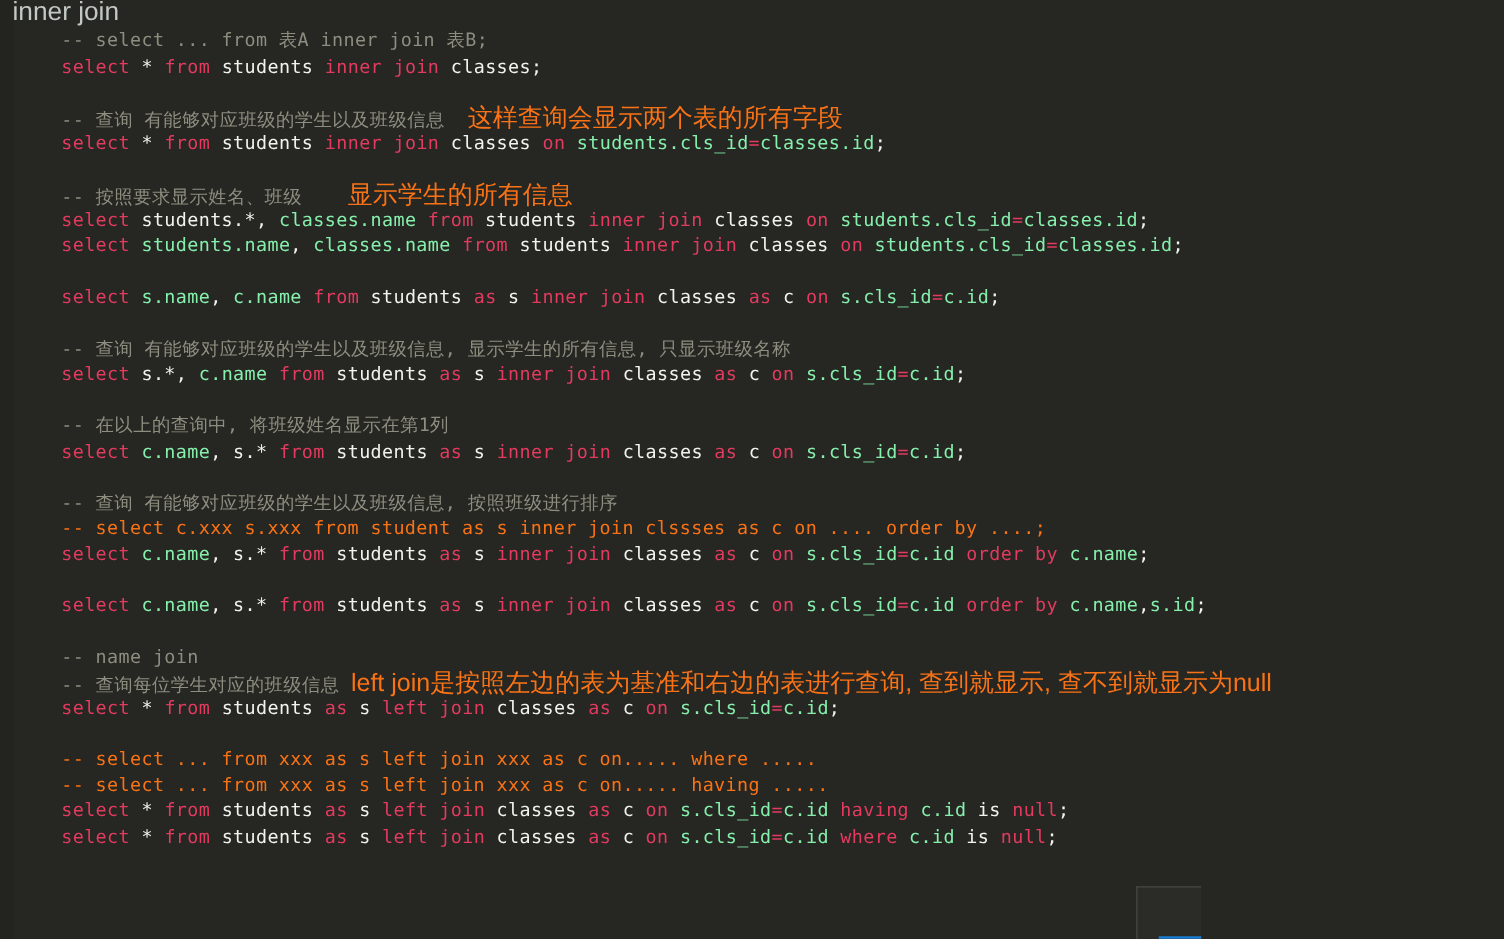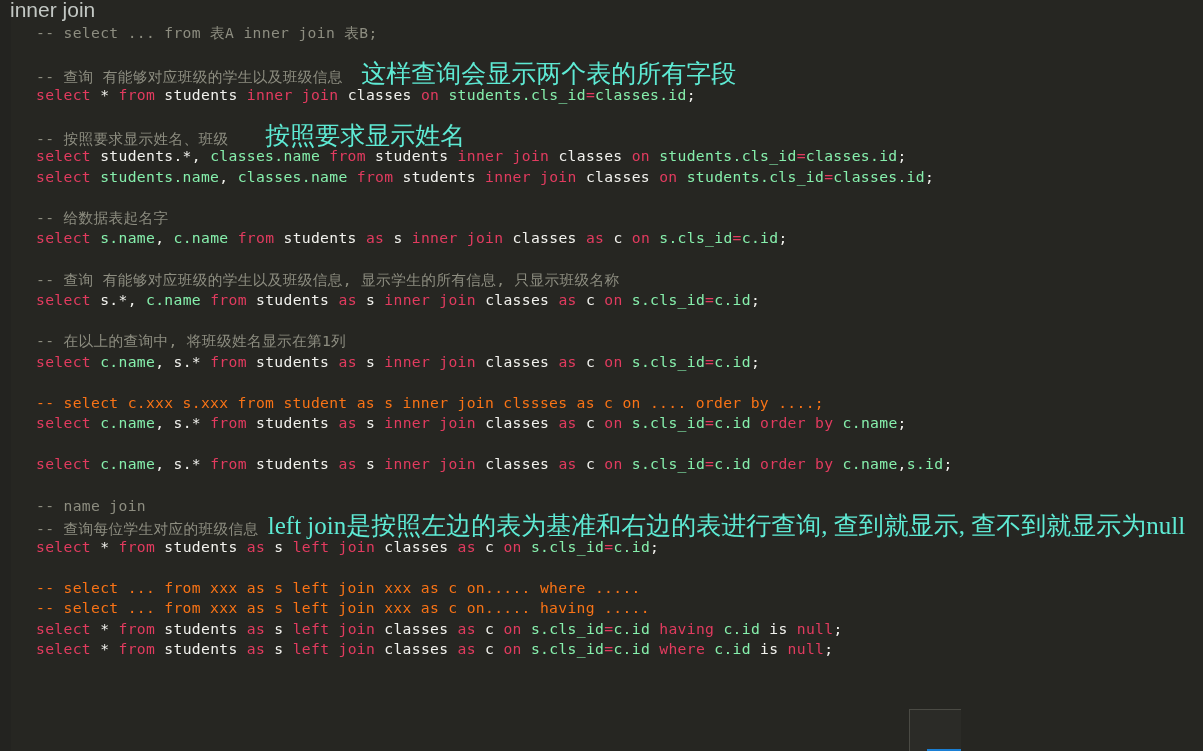--- a/index.html
+++ b/index.html
@@ -27,35 +27,35 @@
     font-family:"Liberation Sans","DejaVu Sans",sans-serif;
     font-size:21px;line-height:24px;color:#c3c8c4;white-space:pre;
   }
 
   .code{
     position:absolute;left:0;top:23px;width:1203px;
   }
   .line{
     height:20.55px;line-height:20.55px;
     font-size:14.7px;white-space:pre;
-    padding-left:36px;
+    padding-left:49px;
     letter-spacing:0.32px;
   }
   .line.blank{}
 
   
   .k   {color:#e23b5f;}            
   .id  {color:#f2f2ee;}            
   .col {color:#86efac;}            
   .cm  {color:#8d8d80;}            
   .cm2 {color:#f97316;}            
   .pun {color:#f2f2ee;}
   .note-lg{
-    font-family:Liberation Serif, serif;
-    color:#5eead4;font-size:25px;letter-spacing:0;
+    font-family:Liberation Sans, sans-serif;
+    color:#f97316;font-size:20px;letter-spacing:0;
   }
 
   
   .corner-panel{
     position:absolute;right:-2px;bottom:-2px;width:52px;height:44px;
     background:#2b2b27;border:1px solid #4a4a44;border-right:none;border-bottom:none;
     box-sizing:border-box;
   }
   .corner-panel .accent{
     position:absolute;right:0;bottom:0;width:34px;height:4px;background:#1a7fd4;
@@ -69,55 +69,56 @@
   <div class="gutter"></div>
 
   <div class="top-clip">¯</div>
 
   <div class="doc-title">inner join</div>
 
   <div class="code">
 
     <div class="line"><span class="cm">-- select ... from 表A inner join 表B;</span></div>
 
+    <div class="line"><span class="k">select</span> <span class="pun">*</span> <span class="k">from</span> <span class="id">students</span> <span class="k">inner join</span> <span class="id">classes</span><span class="pun">;</span></div>
 
     <div class="line blank">&nbsp;</div>
 
     <div class="line"><span class="cm">-- 查询 有能够对应班级的学生以及班级信息</span>  <span class="note-lg">这样查询会显示两个表的所有字段</span></div>
 
     <div class="line"><span class="k">select</span> <span class="pun">*</span> <span class="k">from</span> <span class="id">students</span> <span class="k">inner join</span> <span class="id">classes</span> <span class="k">on</span> <span class="col">students.cls_id</span><span class="k">=</span><span class="col">classes.id</span><span class="pun">;</span></div>
 
     <div class="line blank">&nbsp;</div>
 
-    <div class="line"><span class="cm">-- 按照要求显示姓名、班级</span>    <span class="note-lg">按照要求显示姓名</span></div>
+    <div class="line"><span class="cm">-- 按照要求显示姓名、班级</span>    <span class="note-lg">显示学生的所有信息</span></div>
 
     <div class="line"><span class="k">select</span> <span class="id">students.*</span><span class="pun">,</span> <span class="col">classes.name</span> <span class="k">from</span> <span class="id">students</span> <span class="k">inner join</span> <span class="id">classes</span> <span class="k">on</span> <span class="col">students.cls_id</span><span class="k">=</span><span class="col">classes.id</span><span class="pun">;</span></div>
 
     <div class="line"><span class="k">select</span> <span class="col">students.name</span><span class="pun">,</span> <span class="col">classes.name</span> <span class="k">from</span> <span class="id">students</span> <span class="k">inner join</span> <span class="id">classes</span> <span class="k">on</span> <span class="col">students.cls_id</span><span class="k">=</span><span class="col">classes.id</span><span class="pun">;</span></div>
 
     <div class="line blank">&nbsp;</div>
 
-    <div class="line"><span class="cm">-- 给数据表起名字</span></div>
 
     <div class="line"><span class="k">select</span> <span class="col">s.name</span><span class="pun">,</span> <span class="col">c.name</span> <span class="k">from</span> <span class="id">students</span> <span class="k">as</span> <span class="id">s</span> <span class="k">inner join</span> <span class="id">classes</span> <span class="k">as</span> <span class="id">c</span> <span class="k">on</span> <span class="col">s.cls_id</span><span class="k">=</span><span class="col">c.id</span><span class="pun">;</span></div>
 
     <div class="line blank">&nbsp;</div>
 
     <div class="line"><span class="cm">-- 查询 有能够对应班级的学生以及班级信息, 显示学生的所有信息, 只显示班级名称</span></div>
 
     <div class="line"><span class="k">select</span> <span class="id">s.*</span><span class="pun">,</span> <span class="col">c.name</span> <span class="k">from</span> <span class="id">students</span> <span class="k">as</span> <span class="id">s</span> <span class="k">inner join</span> <span class="id">classes</span> <span class="k">as</span> <span class="id">c</span> <span class="k">on</span> <span class="col">s.cls_id</span><span class="k">=</span><span class="col">c.id</span><span class="pun">;</span></div>
 
     <div class="line blank">&nbsp;</div>
 
     <div class="line"><span class="cm">-- 在以上的查询中, 将班级姓名显示在第1列</span></div>
 
     <div class="line"><span class="k">select</span> <span class="col">c.name</span><span class="pun">,</span> <span class="id">s.*</span> <span class="k">from</span> <span class="id">students</span> <span class="k">as</span> <span class="id">s</span> <span class="k">inner join</span> <span class="id">classes</span> <span class="k">as</span> <span class="id">c</span> <span class="k">on</span> <span class="col">s.cls_id</span><span class="k">=</span><span class="col">c.id</span><span class="pun">;</span></div>
 
     <div class="line blank">&nbsp;</div>
 
+    <div class="line"><span class="cm">-- 查询 有能够对应班级的学生以及班级信息, 按照班级进行排序</span></div>
 
     <div class="line"><span class="cm2">-- select c.xxx s.xxx from student as s inner join clssses as c on .... order by ....;</span></div>
 
     <div class="line"><span class="k">select</span> <span class="col">c.name</span><span class="pun">,</span> <span class="id">s.*</span> <span class="k">from</span> <span class="id">students</span> <span class="k">as</span> <span class="id">s</span> <span class="k">inner join</span> <span class="id">classes</span> <span class="k">as</span> <span class="id">c</span> <span class="k">on</span> <span class="col">s.cls_id</span><span class="k">=</span><span class="col">c.id</span> <span class="k">order by</span> <span class="col">c.name</span><span class="pun">;</span></div>
 
     <div class="line blank">&nbsp;</div>
 
 
     <div class="line"><span class="k">select</span> <span class="col">c.name</span><span class="pun">,</span> <span class="id">s.*</span> <span class="k">from</span> <span class="id">students</span> <span class="k">as</span> <span class="id">s</span> <span class="k">inner join</span> <span class="id">classes</span> <span class="k">as</span> <span class="id">c</span> <span class="k">on</span> <span class="col">s.cls_id</span><span class="k">=</span><span class="col">c.id</span> <span class="k">order by</span> <span class="col">c.name</span><span class="pun">,</span><span class="col">s.id</span><span class="pun">;</span></div>
 

